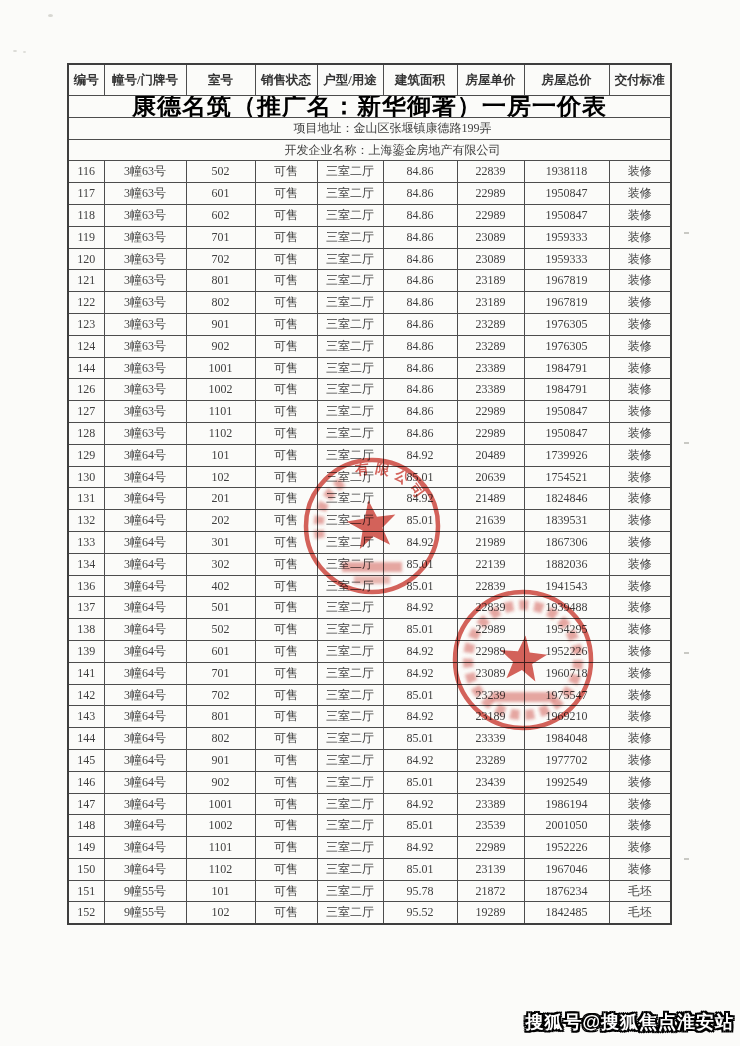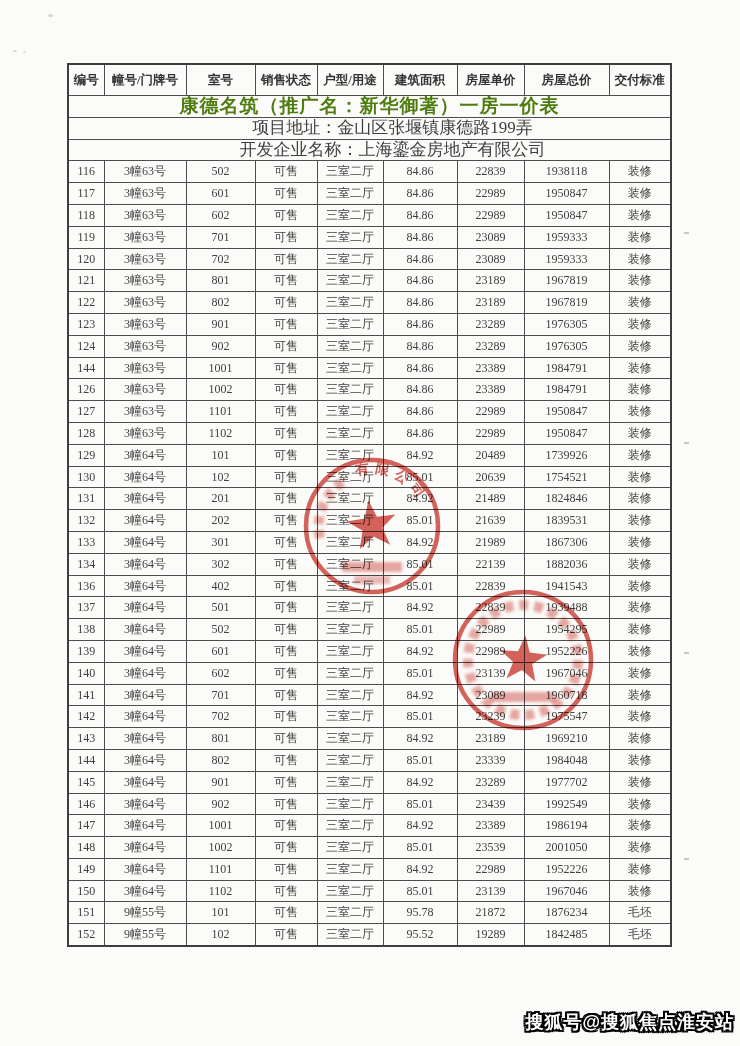--- a/index.html
+++ b/index.html
@@ -21,24 +21,24 @@
     background:transparent;
   }
   .doc-table td,.doc-table th{
     border:1px solid #4d4d4d;
     text-align:center;vertical-align:middle;
     padding:0;overflow:hidden;white-space:nowrap;
     font-size:12px;color:#3f3f3f;
     font-weight:normal;
   }
   .row-title td{
-    height:42px;font-size:19px;font-weight:bold;color:#4d7c0f;
+    height:42px;font-size:24px;font-weight:bold;color:#000000;
     letter-spacing:1px;
   }
-  .row-address td,.row-developer td{height:24px;font-size:17px;padding-left:46px;}
+  .row-address td,.row-developer td{height:24px;font-size:12px;padding-left:46px;}
   .doc-table thead th{height:30px;font-size:12.5px;font-weight:bold;color:#343434;}
   .doc-table tbody td{height:20.8px;line-height:20.8px;}
 
   
   .stamp{
     position:absolute;
     mix-blend-mode:multiply;
     opacity:.82;
     pointer-events:none;
   }
@@ -354,31 +354,20 @@
           <td>3幢64号</td>
           <td>601</td>
           <td>可售</td>
           <td>三室二厅</td>
           <td>84.92</td>
           <td>22989</td>
           <td>1952226</td>
           <td>装修</td>
         </tr>
         <tr>
-          <td>140</td>
-          <td>3幢64号</td>
-          <td>602</td>
-          <td>可售</td>
-          <td>三室二厅</td>
-          <td>85.01</td>
-          <td>23139</td>
-          <td>1967046</td>
-          <td>装修</td>
-        </tr>
-        <tr>
           <td>141</td>
           <td>3幢64号</td>
           <td>701</td>
           <td>可售</td>
           <td>三室二厅</td>
           <td>84.92</td>
           <td>23089</td>
           <td>1960718</td>
           <td>装修</td>
         </tr>

